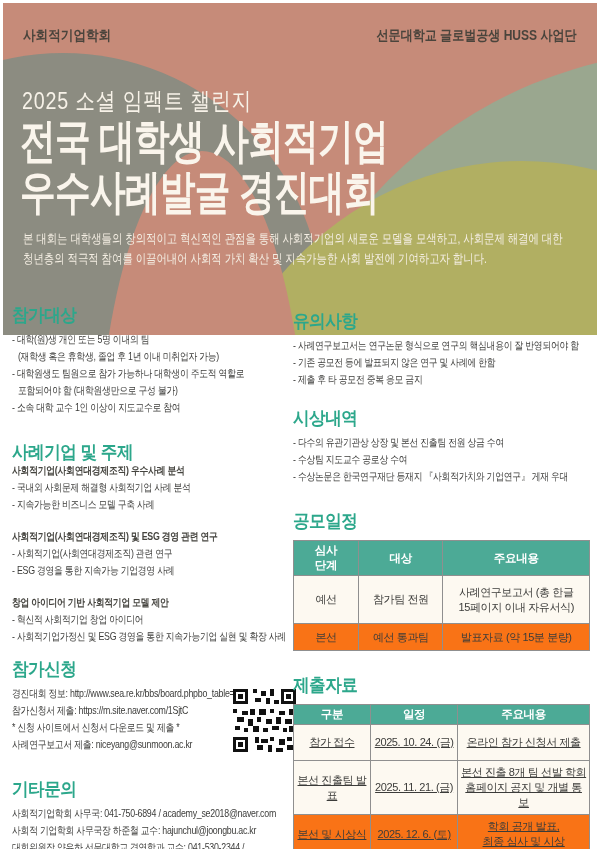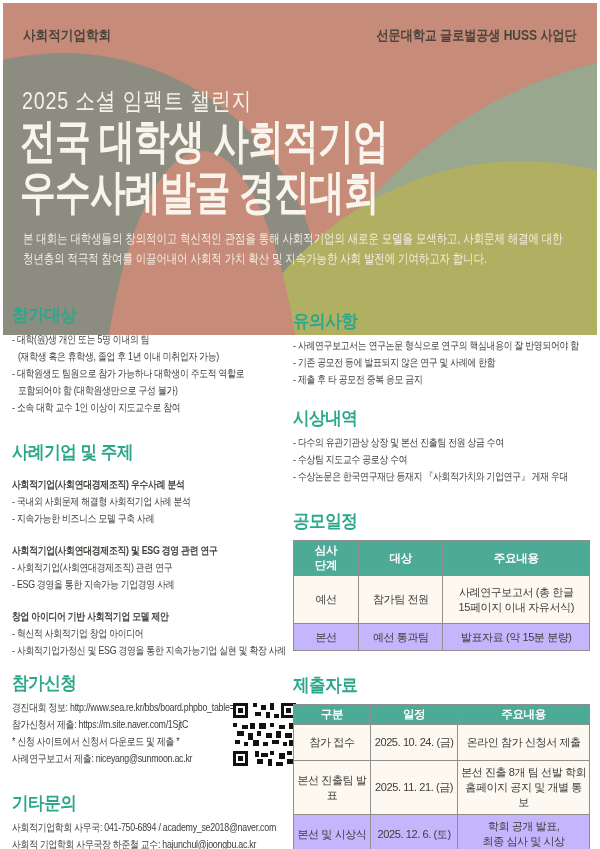--- a/index.html
+++ b/index.html
@@ -27,34 +27,34 @@
   .col.r{left:293px;width:297px;}
   .h{margin:0;font-size:18px;font-weight:800;color:#2ca78b;letter-spacing:-.5px;white-space:nowrap;
      transform:scaleX(.92);transform-origin:0 50%;}
   .line{height:17px;font-size:10.5px;letter-spacing:-.3px;color:#3c3c3a;white-space:nowrap;
         transform:scaleX(.84);transform-origin:0 50%;}
   .line.cont{padding-left:7px;}
   .gtitle{color:#45443f;font-weight:bold;}
   .sec{margin:0;}
   .mt16{margin-top:16px}.mt22{margin-top:22px}
   .lines{margin-top:6px;}
-  .grp{margin-top:14px;}
+  .grp{margin-top:0;}
   .grp + .grp{margin-top:15px;}
   .apply{position:relative;margin-top:10px;}
   .qr{position:absolute;right:-16px;top:32px;width:63px;height:63px;}
   
   table{border-collapse:collapse;width:100%;table-layout:fixed;margin-top:7px;}
   th{background:#4caa96;color:#ffffff;font-size:11.5px;font-weight:bold;border:1px solid #8f8f8f;
      padding:2px 20px;height:15px;letter-spacing:-.3px;}
   td{border:1px solid #8f8f8f;font-size:11px;letter-spacing:-.4px;text-align:center;color:#3c3c3a;
      padding:4px 2px;white-space:pre-line;line-height:15px;}
   tr.cream td{background:#fdf9f1;}
-  tr.grayrow td{background:#c4b5fd;}
+  tr.grayrow td{background:#f97316;}
   .t1 tr.r1{height:48px;} .t1 tr.r2{height:27px;}
-  .t2 tbody tr{height:36px;}
+  .t2 tbody tr{height:36px;text-decoration:underline;}
 </style>
 </head>
 <body>
 
 <div class="poster">
 
   <div class="banner">
     <div class="shape gray"></div>
     <div class="shape sage"></div>
     <div class="shape olive"></div>

